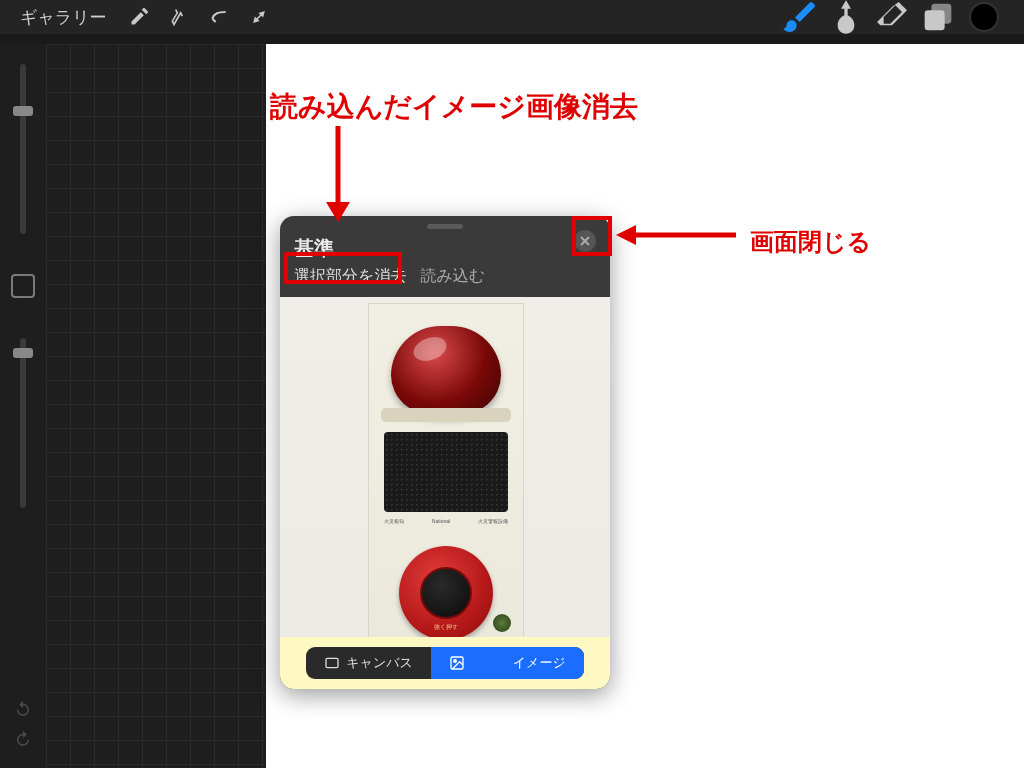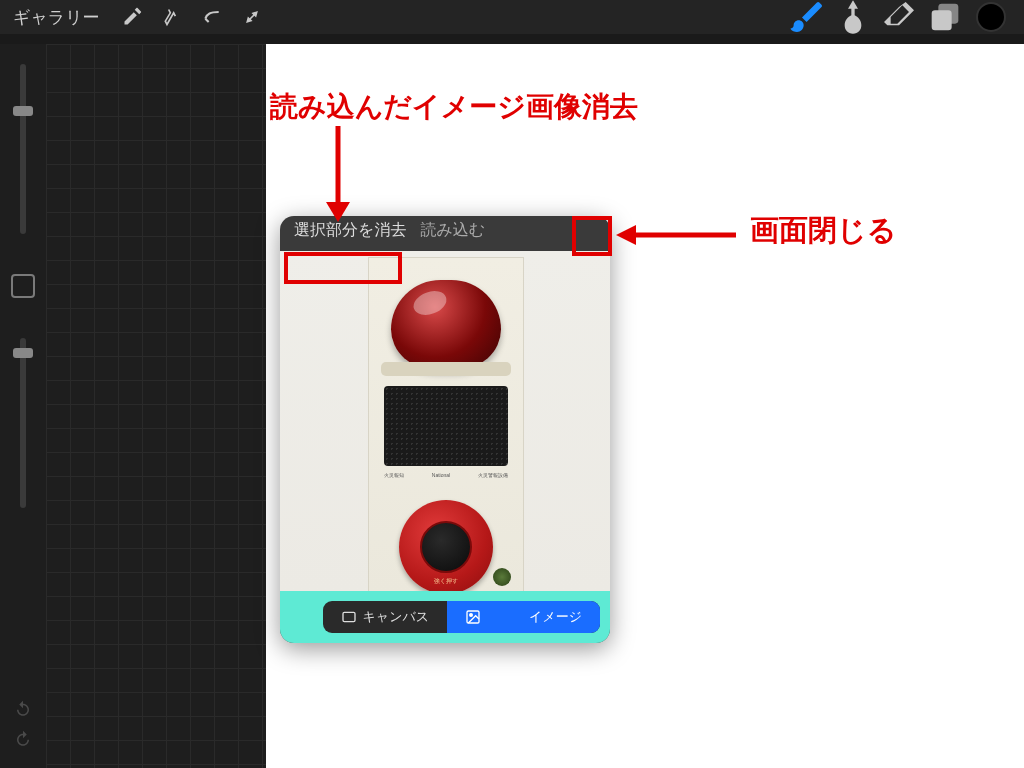--- a/index.html
+++ b/index.html
@@ -1,16 +1,16 @@
 <!DOCTYPE html>
 <html><head>
 <meta charset="utf-8">
 <style>
 html,body{margin:0;padding:0;width:1024px;height:768px;overflow:hidden;font-family:-apple-system,"Hiragino Sans","Hiragino Kaku Gothic ProN",sans-serif;background:#1a1a1a;}
-.topbar{position:absolute;top:0;left:0;right:0;height:34px;background:#242424;display:flex;align-items:center;padding:0 13px;box-sizing:border-box;}
+.topbar{position:absolute;top:0;left:0;right:0;height:34px;background:#242424;display:flex;align-items:center;padding:0 20px;box-sizing:border-box;}
 .gallery-btn{color:#d0d0d0;font-size:17px;font-weight:400;margin-right:14px;cursor:pointer;}
 .tool-icon{width:36px;height:36px;display:flex;align-items:center;justify-content:center;color:#c8c8c8;cursor:pointer;margin-right:4px;}
 .tool-icon svg{width:20px;height:20px;}
 .spacer{flex:1;}
 .right-icon{width:40px;height:40px;display:flex;align-items:center;justify-content:center;color:#c8c8c8;cursor:pointer;margin-left:6px;}
 .right-icon.active svg path,.right-icon.active svg{color:#1a8cff;}
 .color-dot{width:26px;height:26px;border-radius:50%;background:#000;border:2px solid #333;}
 .left-rail{position:absolute;left:0;top:44px;bottom:0;width:46px;background:#1e1e1e;display:flex;flex-direction:column;align-items:center;padding-top:20px;box-sizing:border-box;}
 .slider-track{width:6px;background:#3a3a3a;border-radius:3px;position:relative;}
 .slider-track.top{height:170px;margin-bottom:10px;}
@@ -39,21 +39,21 @@
 .plate{position:absolute;left:88px;top:6px;width:154px;height:334px;background:linear-gradient(180deg,#f1eee3 0%,#ebe8dc 100%);border:1px solid #d8d4c6;}
 .dome{position:absolute;left:50%;top:22px;transform:translateX(-50%);width:110px;height:90px;background:radial-gradient(circle at 40% 30%,#d94a4a 0%,#7a0808 55%,#3a0303 100%);border-radius:55px 55px 50px 50px/55px 55px 45px 45px;box-shadow:0 4px 6px rgba(0,0,0,.3);}
 .dome::after{content:"";position:absolute;width:34px;height:22px;left:22px;top:12px;background:rgba(255,255,255,.35);border-radius:50%;transform:rotate(-20deg);}
 .dome-base{position:absolute;left:50%;top:104px;transform:translateX(-50%);width:130px;height:14px;background:#d9d3be;border-radius:5px;}
 .speaker{position:absolute;left:50%;top:128px;transform:translateX(-50%);width:124px;height:80px;background:#1a1a1a;border-radius:4px;background-image:radial-gradient(#333 1px,transparent 1px);background-size:5px 5px;}
 .labels{position:absolute;left:50%;top:214px;transform:translateX(-50%);width:124px;height:18px;display:flex;justify-content:space-between;font-size:5px;color:#555;}
 .button-ring{position:absolute;left:50%;top:242px;transform:translateX(-50%);width:94px;height:94px;background:radial-gradient(circle at 40% 35%,#e23b3b,#b51818 60%,#8a0e0e);border-radius:50%;box-shadow:0 3px 5px rgba(0,0,0,.3);}
 .button-center{position:absolute;left:50%;top:50%;transform:translate(-50%,-50%);width:48px;height:48px;background:radial-gradient(circle at 40% 35%,#2a2a2a,#0a0a0a);border-radius:50%;border:2px solid #7a0a0a;}
 .button-text{position:absolute;bottom:8px;left:0;right:0;text-align:center;font-size:6px;color:#ffd9a0;}
 .seal{position:absolute;right:12px;bottom:6px;width:18px;height:18px;background:radial-gradient(circle,#5a7a3a,#2a4016);border-radius:50%;}
-.ref-footer{padding:10px;display:flex;gap:0;justify-content:flex-end;background:#5eead4;}
+.ref-footer{padding:10px;display:flex;gap:0;justify-content:center;background:#fef9c3;}
 .seg{display:flex;background:#2a2a2a;border-radius:9px;overflow:hidden;}
 .seg-btn{padding:7px 18px;font-size:13px;color:#ddd;display:flex;align-items:center;gap:6px;cursor:pointer;}
 .seg-btn.active{background:#1a6dff;color:#fff;gap:48px;}
 .seg-btn svg{width:16px;height:16px;}
 </style>
 </head>
 <body>
 
 <div class="topbar">
   <div class="gallery-btn">ギャラリー</div>
@@ -122,20 +122,29 @@
         <path d="M12 5V1l5 5-5 5V7c-3.3 0-6 2.7-6 6s2.7 6 6 6 6-2.7 6-6h2c0 4.4-3.6 8-8 8s-8-3.6-8-8 3.6-8 8-8z"></path>
       </svg>
   </div>
 </div>
 
 <div class="workspace">
   <div class="canvas"></div>
 </div>
 
 <div class="ref-panel">
+  <div class="ref-header">
+    <div class="ref-grip"></div>
+    <div class="ref-title">基準</div>
+    <div class="ref-close">
+      <svg viewBox="0 0 10 10">
+          <path d="M1 1l8 8M9 1l-8 8" stroke="#aaa" stroke-width="2"></path>
+        </svg>
+    </div>
+  </div>
   <div class="ref-actions">
     <span class="clear">選択部分を消去</span><span>読み込む</span>
   </div>
   <div class="ref-image">
     <div class="wall"></div>
     <div class="plate">
       <div class="dome"></div>
       <div class="dome-base"></div>
       <div class="speaker"></div>
       <div class="labels">
@@ -175,13 +184,13 @@
   <line x1="18" y1="0" x2="18" y2="80" stroke="#e00000" stroke-width="5"></line>
   <polygon points="18,96 6,76 30,76" fill="#e00000"></polygon>
 </svg>
 <div class="annot-red-box" style="left:284px;top:252px;width:118px;height:32px;"></div>
 
 <div class="annot-red-box" style="left:572px;top:216px;width:40px;height:40px;"></div>
 <svg class="annot" style="left:616px;top:220px;" width="120" height="30">
   <line x1="120" y1="15" x2="18" y2="15" stroke="#e00000" stroke-width="5"></line>
   <polygon points="0,15 20,5 20,25" fill="#e00000"></polygon>
 </svg>
-<div class="annot" style="left:750px;top:211px;font-size:29px;">画面閉じる</div>
+<div class="annot" style="left:750px;top:226px;font-size:24px;">画面閉じる</div>
 
 </body></html>

